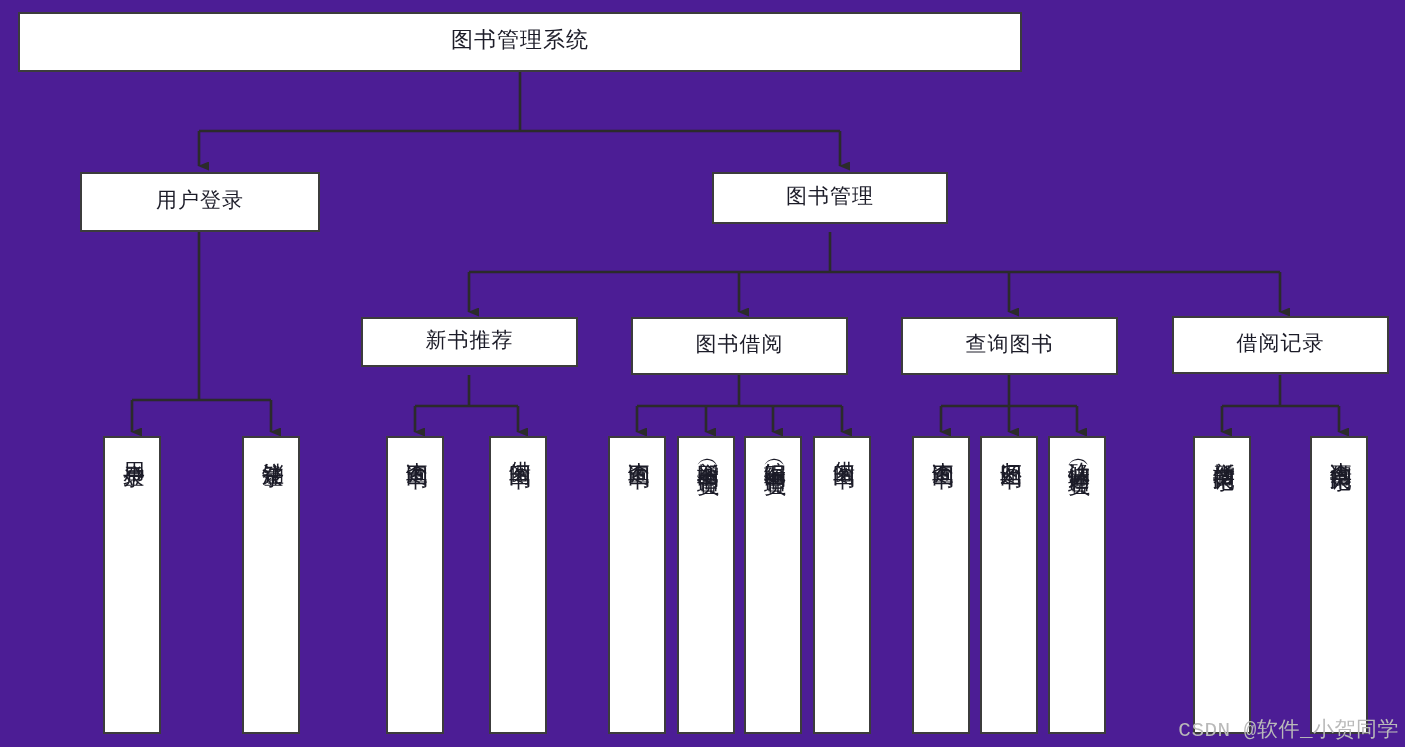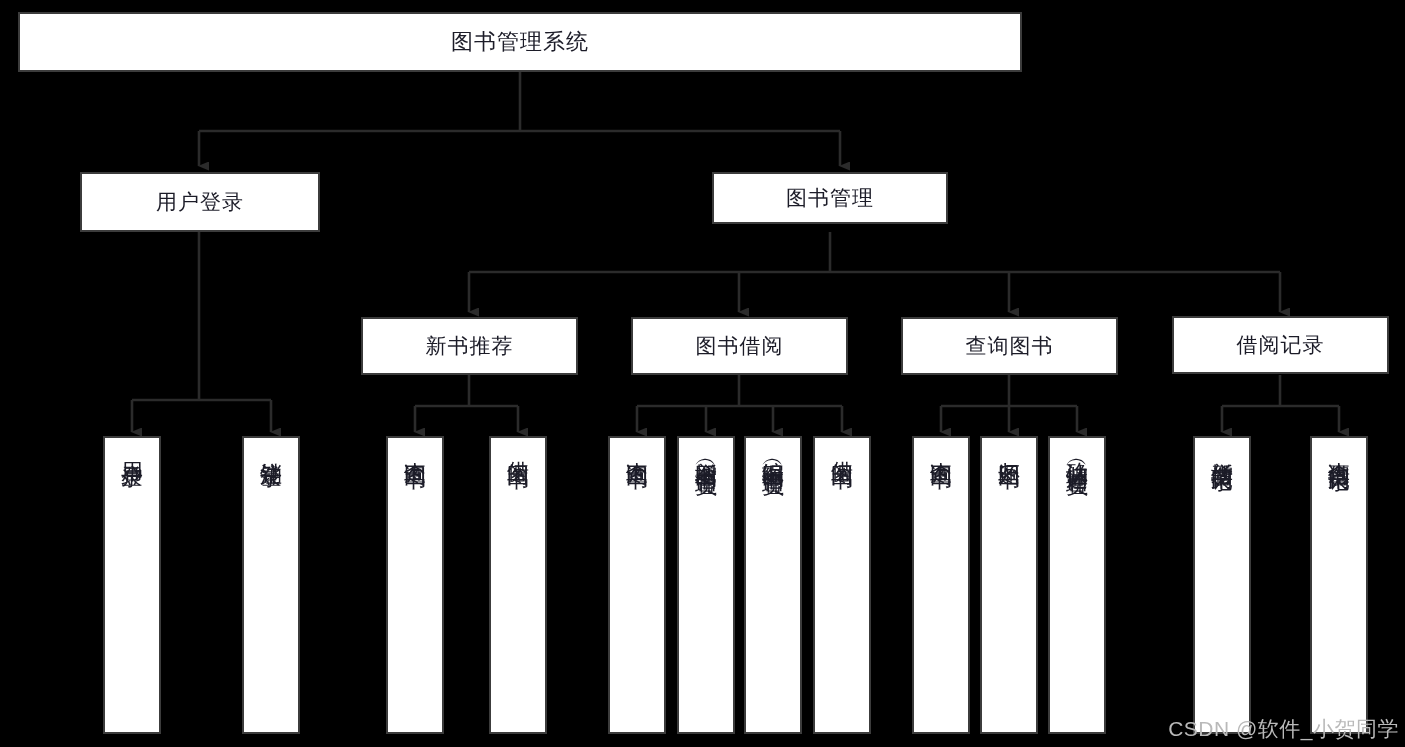--- a/index.html
+++ b/index.html
@@ -4,22 +4,22 @@
 <style>
   html, body {
     margin: 0;
     padding: 0;
     background: #ffffff;
   }
   #canvas {
     position: relative;
     width: 1405px;
     height: 747px;
-    background: #000000;
-    font-family: Liberation Sans, sans-serif;
+    background: #4c1d95;
+    font-family: Liberation Mono, monospace;
     overflow: hidden;
   }
   svg.edges {
     position: absolute;
     left: 0; top: 0;
     width: 1405px;
     height: 747px;
     pointer-events: none;
   }
   .node {
@@ -123,21 +123,21 @@
     <span>图书管理系统</span>
   </div>
 
   <div class="node h" style="left:80px; top:172px; width:240px; height:60px;">
     <span>用户登录</span>
   </div>
   <div class="node h" style="left:712px; top:172px; width:236px; height:52px;">
     <span>图书管理</span>
   </div>
 
-  <div class="node h" style="left:361px; top:317px; width:217px; height:58px;">
+  <div class="node h" style="left:361px; top:317px; width:217px; height:50px;">
     <span>新书推荐</span>
   </div>
   <div class="node h" style="left:631px; top:317px; width:217px; height:58px;align-items:center;">
     <span>图书借阅</span>
   </div>
   <div class="node h" style="left:901px; top:317px; width:217px; height:58px;">
     <span>查询图书</span>
   </div>
   <div class="node h" style="left:1172px; top:316px; width:217px; height:58px;">
     <span>借阅记录</span>

